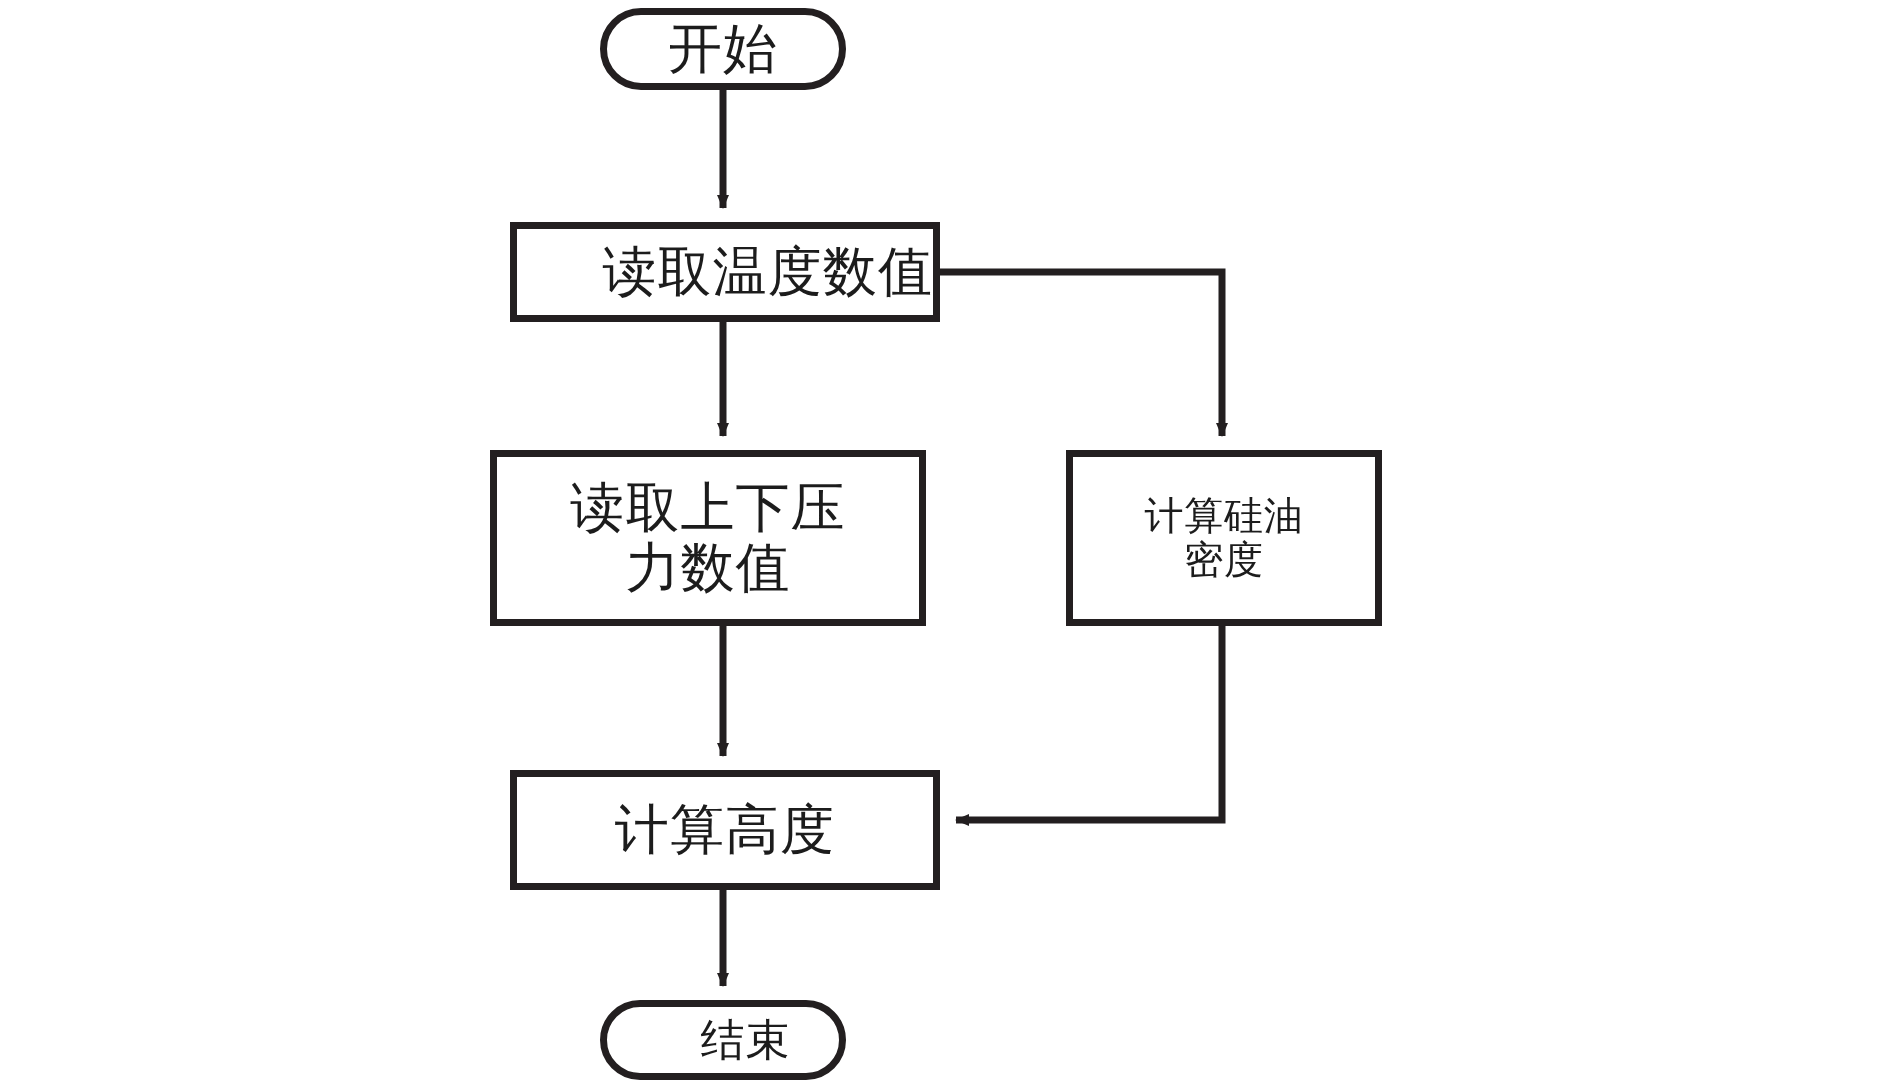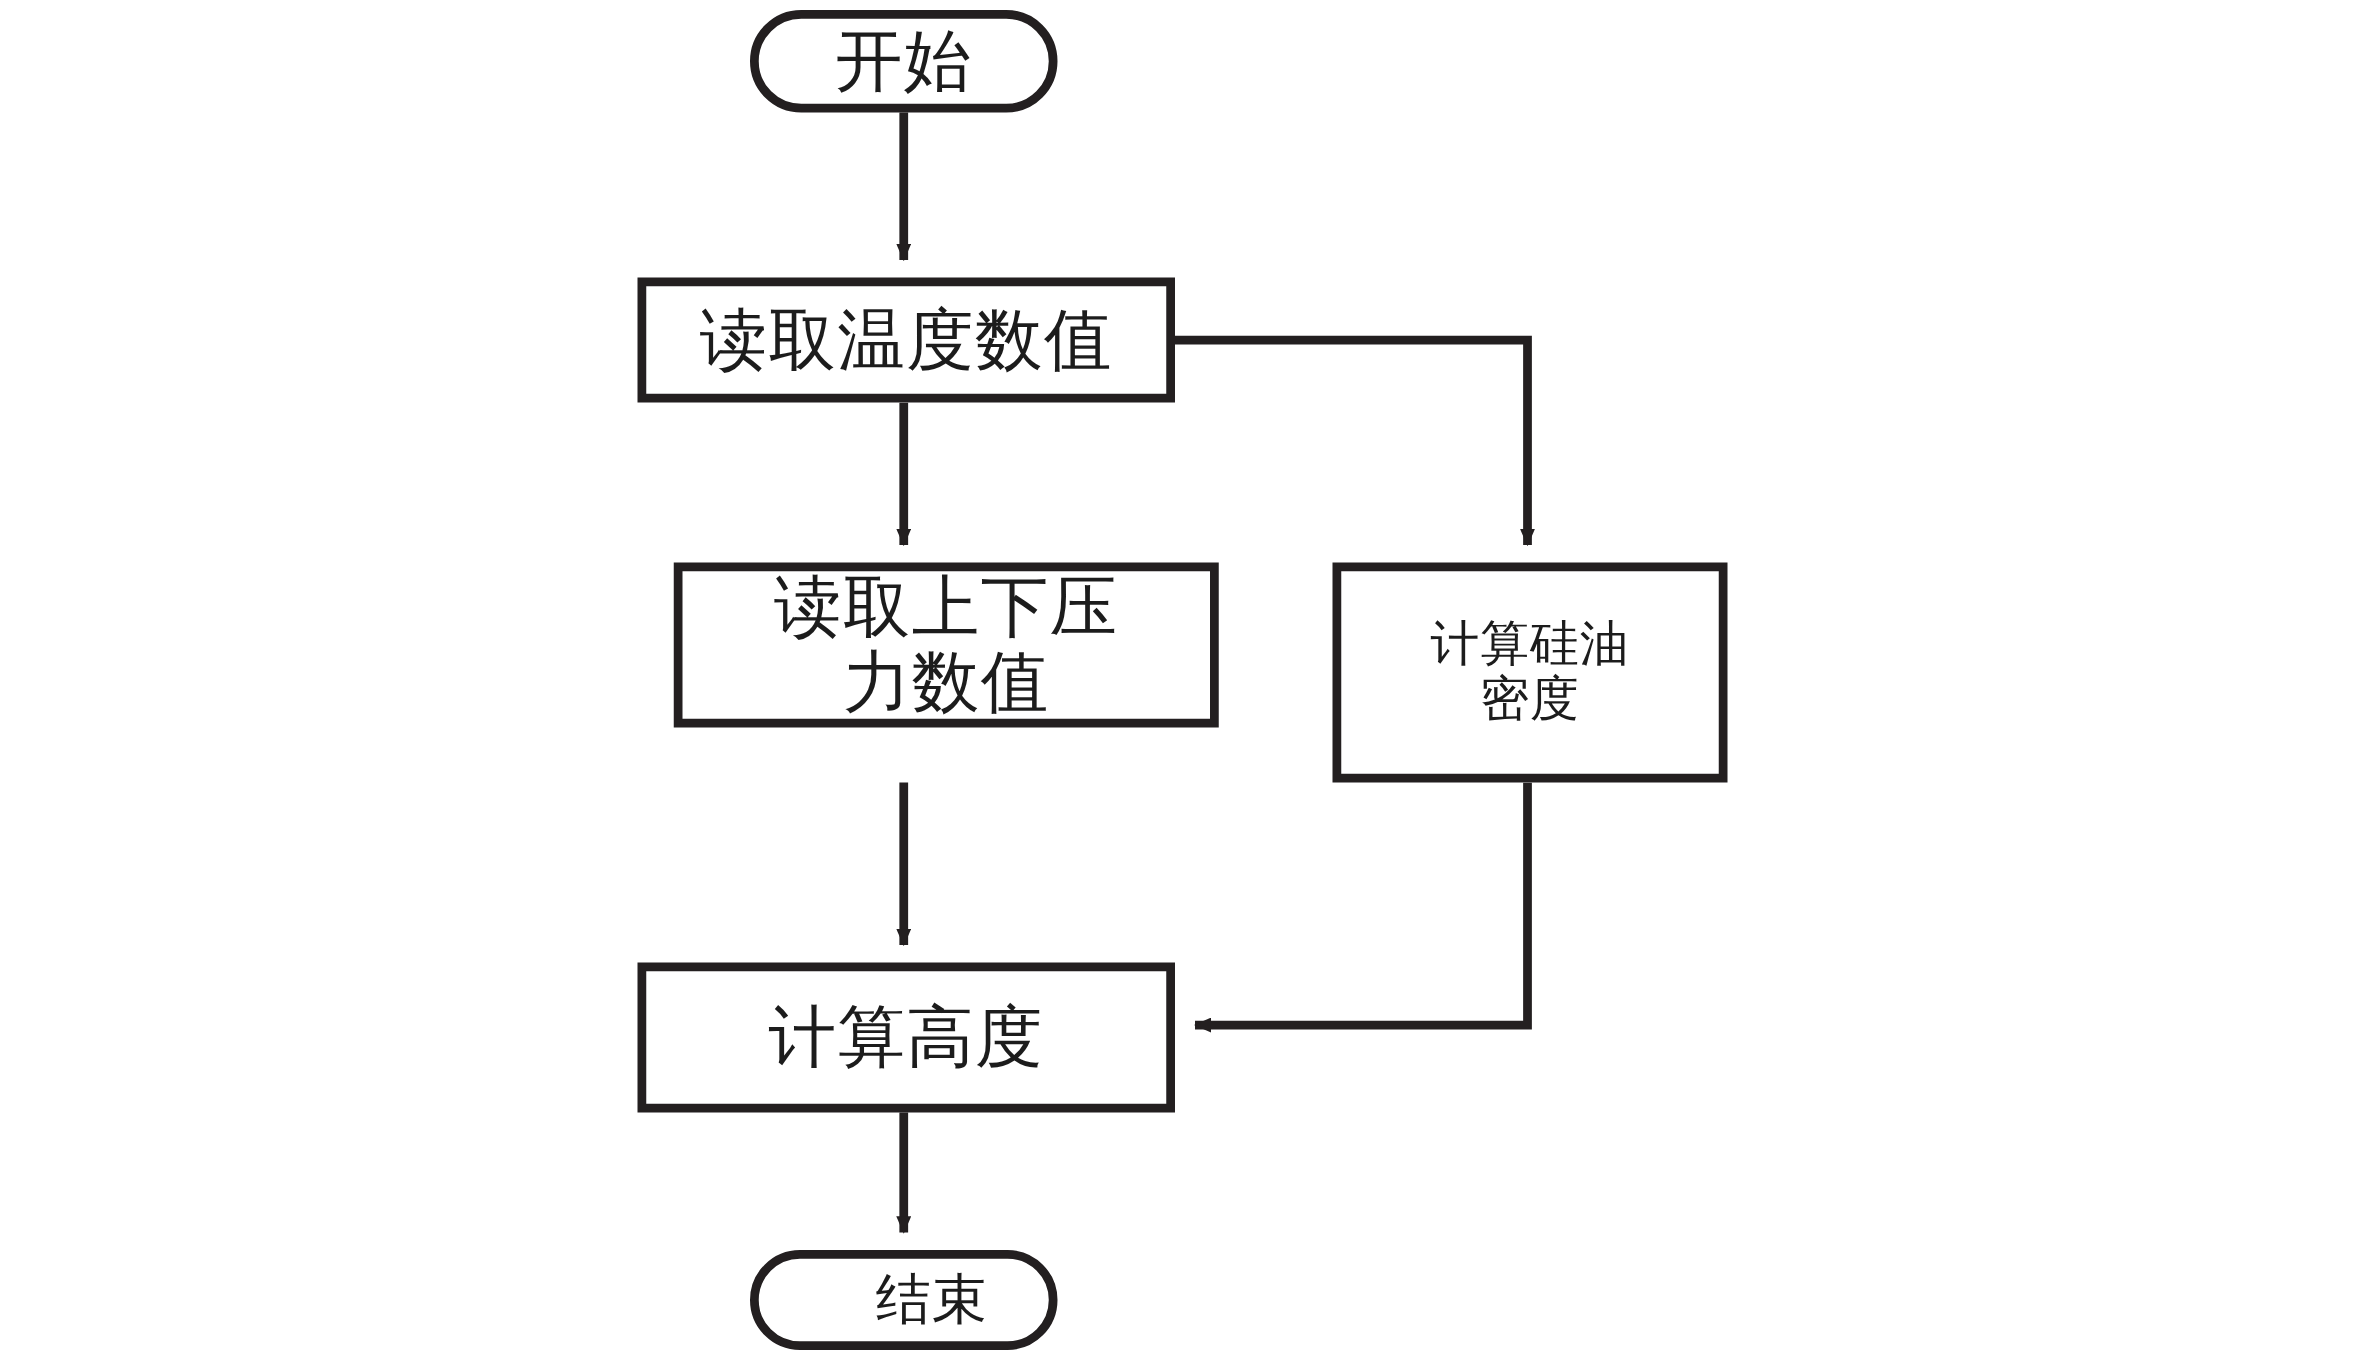--- a/index.html
+++ b/index.html
@@ -50,24 +50,24 @@
     border-radius: 999px;
   }
   .process {
     border: 7px solid #231f20;
     border-radius: 0;
   }
   
   #node-start      { left: 600px;  top: 8px;    width: 246px; height: 82px;  }
   #node-start .label      { font-size: 54px; }
 
-  #node-read-temp  { left: 510px;  top: 222px;  width: 430px; height: 100px; }
+  #node-read-temp  { left: 510px;  top: 222px;  width: 430px; height: 100px; justify-content: flex-end; }
   #node-read-temp .label  { font-size: 54px; }
 
-  #node-read-press { left: 539px;  top: 450px;  width: 436px; height: 132px; }
+  #node-read-press { left: 490px;  top: 450px;  width: 436px; height: 176px; }
   #node-read-press .label { font-size: 54px; }
 
   #node-calc-density { left: 1066px; top: 450px; width: 316px; height: 176px; }
   #node-calc-density .label { font-size: 39px; }
 
   #node-calc-height { left: 510px; top: 770px;  width: 430px; height: 120px; }
   #node-calc-height .label { font-size: 54px; }
 
   #node-end        { left: 600px;  top: 1000px; width: 246px; height: 80px;  }
   #node-end .label        { font-size: 44px; margin-left: 45px; }

